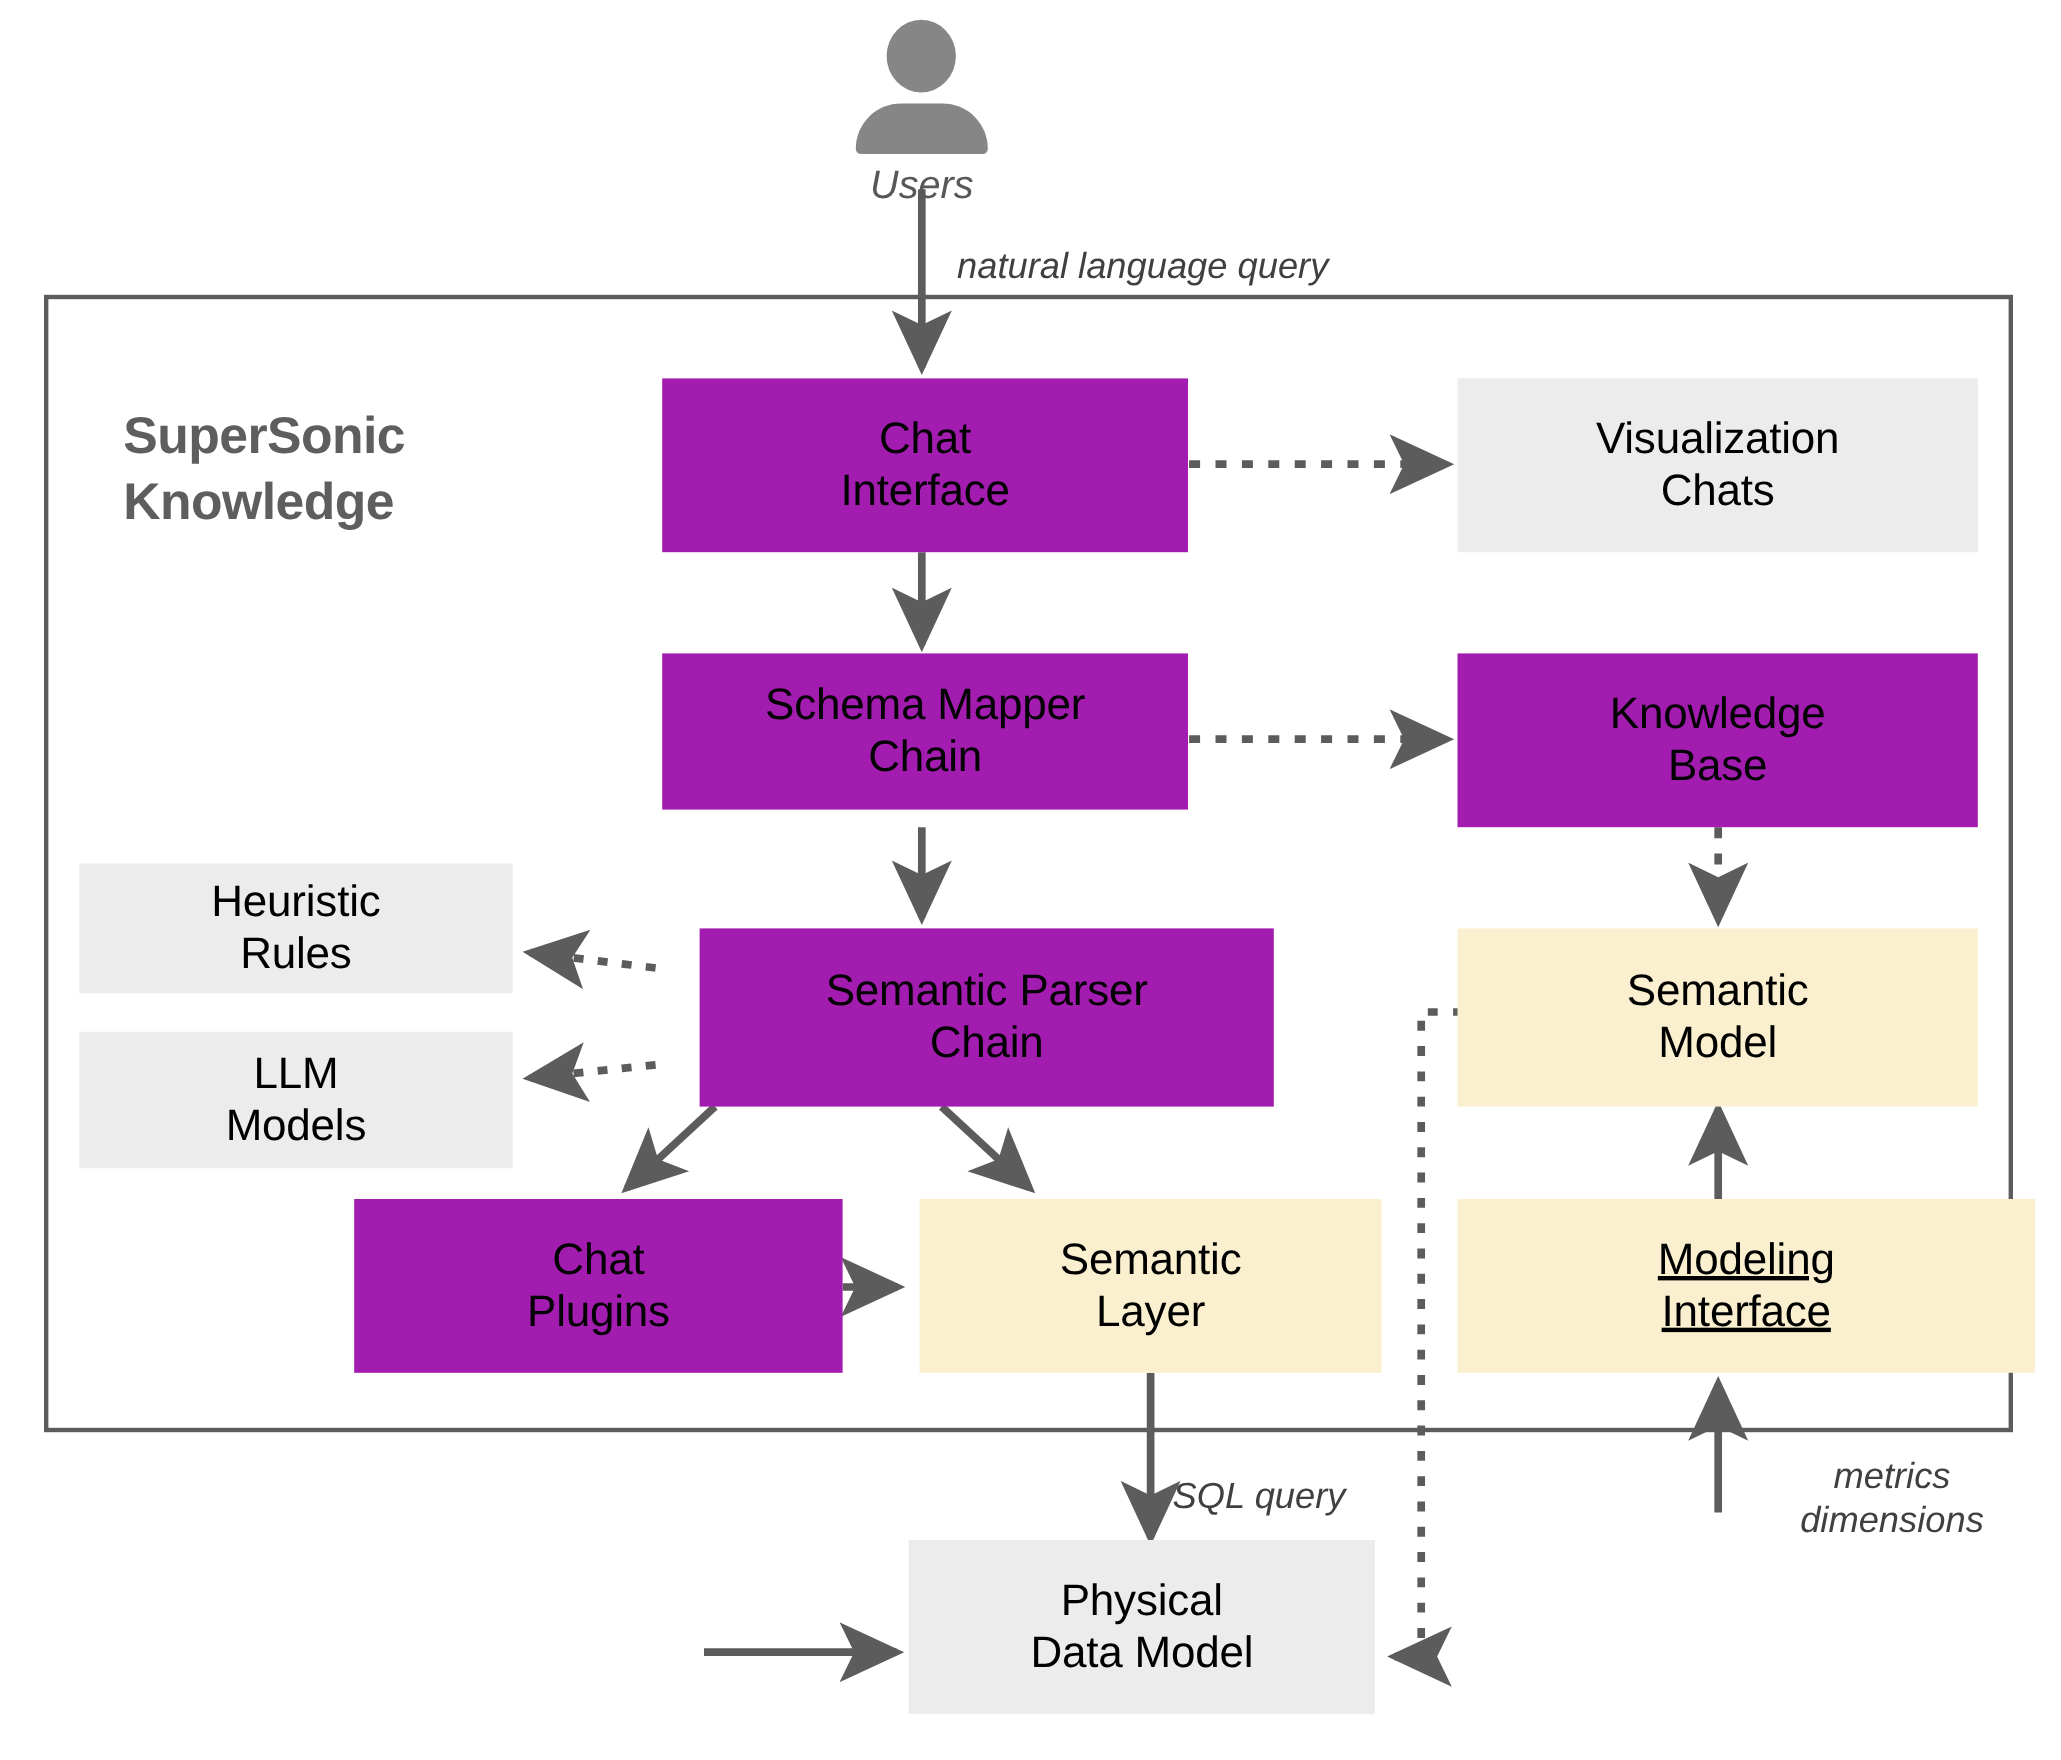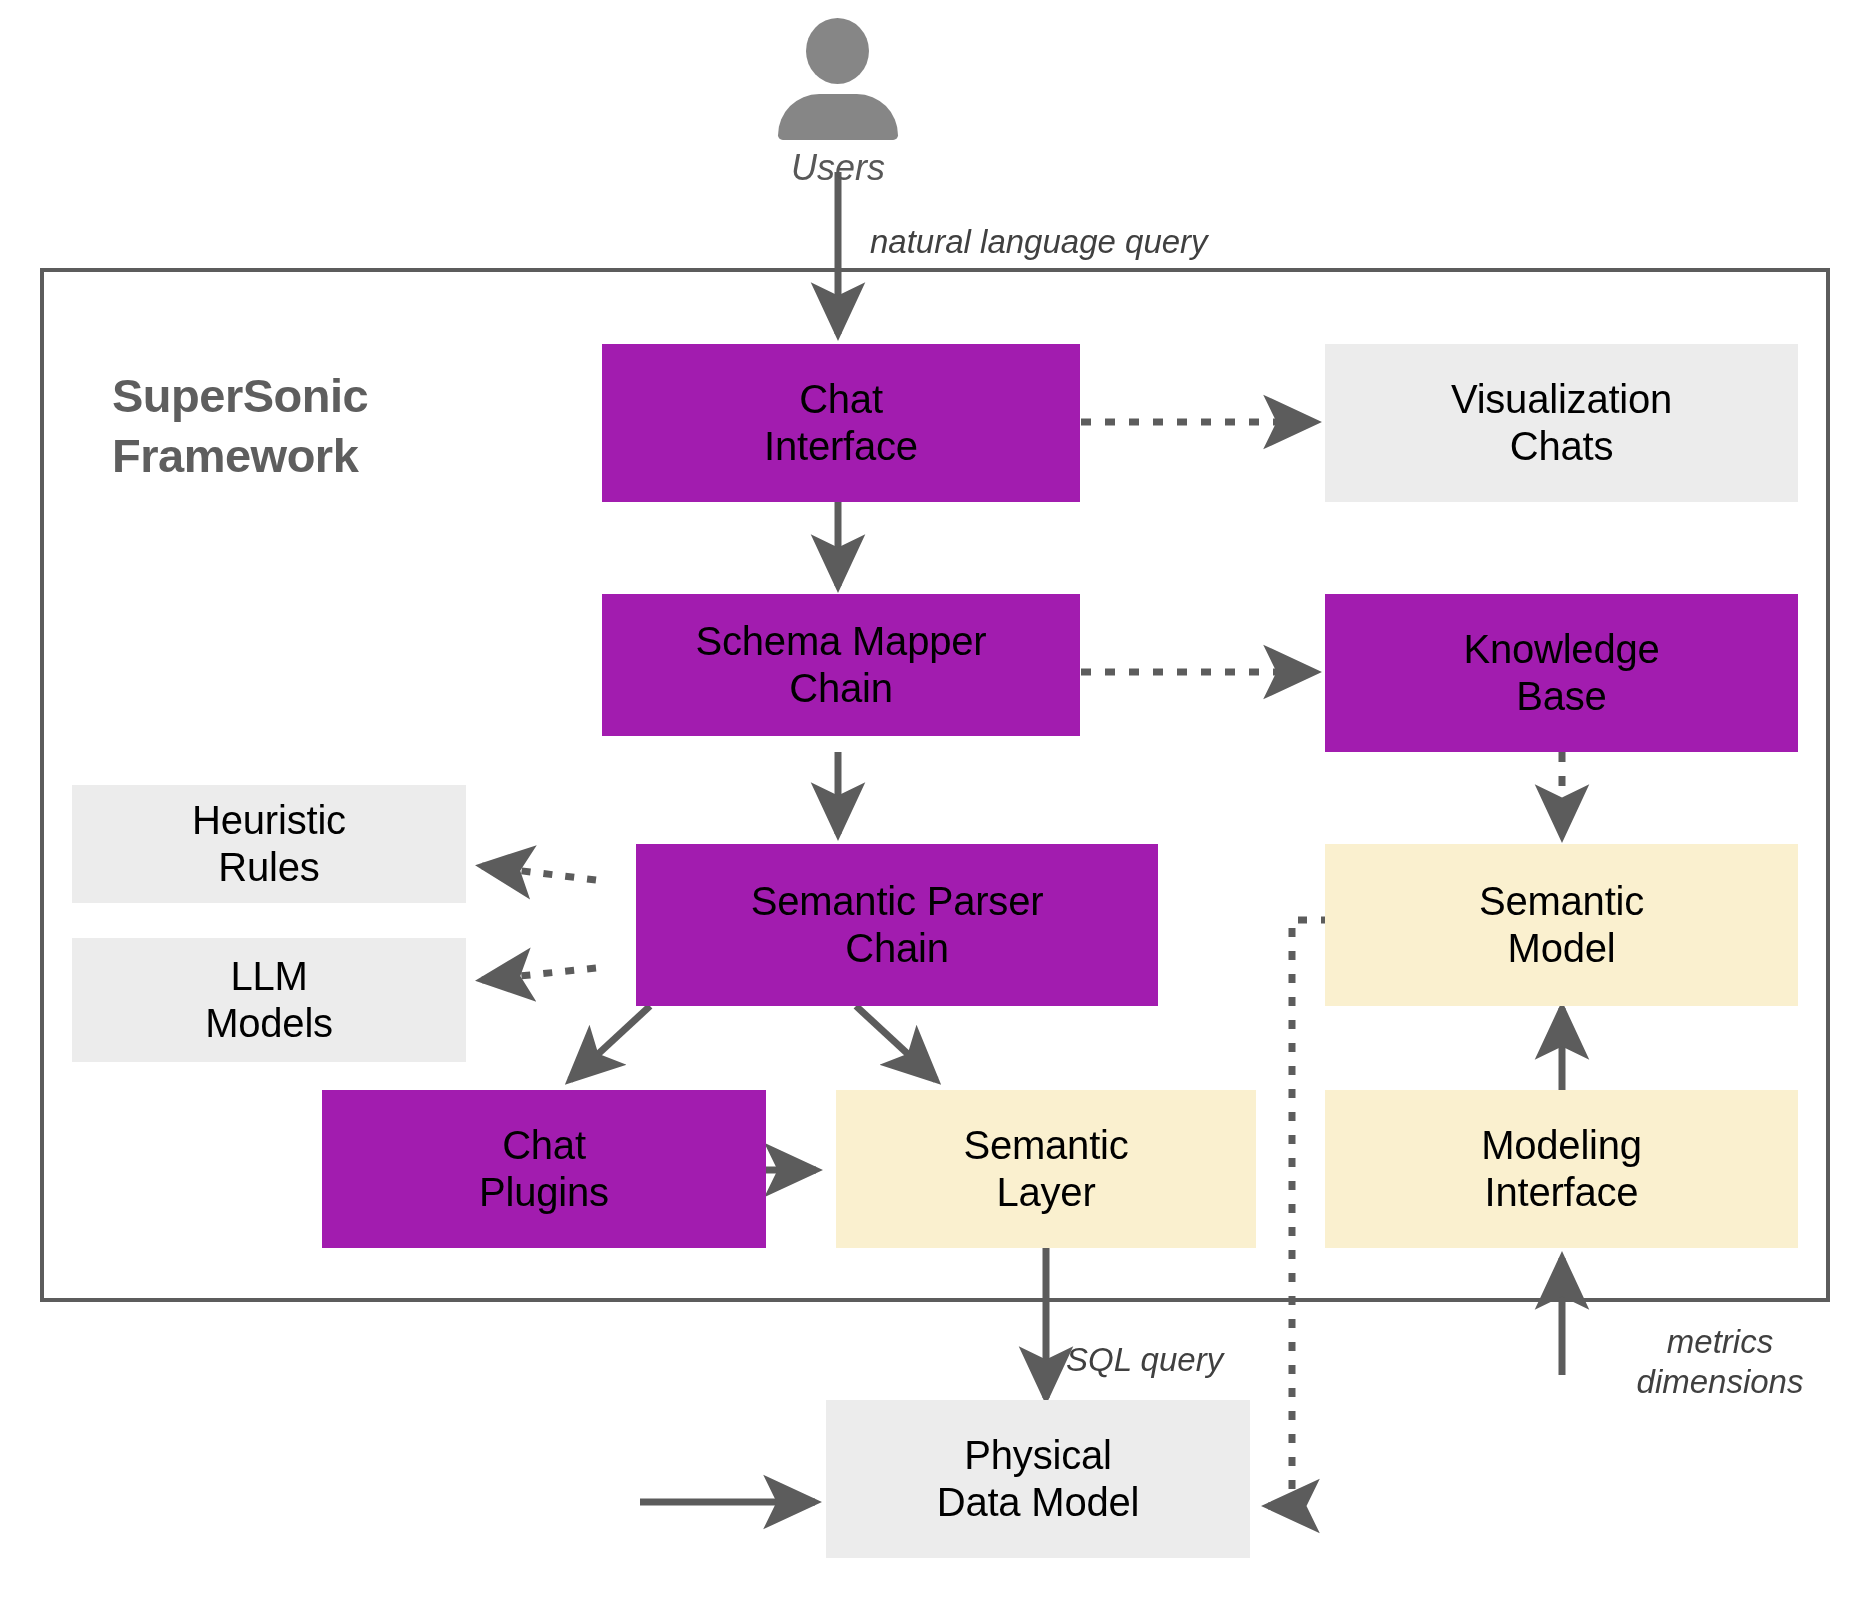--- a/index.html
+++ b/index.html
@@ -126,21 +126,21 @@
 
     <path d="M1562,1375 L1562,1258" stroke="#5c5c5c" stroke-width="7" fill="none" marker-end="url(#ah)"></path>
 
     <path d="M640,1502 L815,1502" stroke="#5c5c5c" stroke-width="7" fill="none" marker-end="url(#ah)"></path>
 
     <path d="M1330,920 L1292,920 L1292,1506 L1268,1506" stroke="#5c5c5c" stroke-width="7" fill="none" stroke-dasharray="9 14" stroke-linecap="butt" marker-end="url(#ahd)"></path>
   </svg>
 
   <div id="framework-frame"></div>
   <div id="framework-title">SuperSonic
-Framework</div>
+Knowledge</div>
 
   <div class="actor" style="left:778px; top:18px; width:120px;">
     <div class="glyph">
       <div class="head"></div>
       <div class="body"></div>
     </div>
     <div class="caption">Users</div>
   </div>
 
 
@@ -168,21 +168,21 @@
 
   <div class="node fill-cream" style="left:1325px; top:844px;  width:473px; height:162px;">Semantic
 Model</div>
 
   <div class="node fill-blue" style="left:322px;  top:1090px; width:444px; height:158px;">Chat
 Plugins</div>
 
   <div class="node fill-cream" style="left:836px;  top:1090px; width:420px; height:158px;">Semantic
 Layer</div>
 
-  <div class="node fill-cream" style="left:1325px; top:1090px; width:473px; height:158px;">Modeling
+  <div class="node fill-cream" style="left:1325px; top:1090px; width:525px; height:158px;text-decoration:underline;">Modeling
 Interface</div>
 
   <div class="node fill-grey" style="left:826px;  top:1400px; width:424px; height:158px;">Physical
 Data Model</div>
 
   <div class="edge-label left" style="left:870px; top:222px; width:420px;">natural language query</div>
 
   <div class="edge-label left" style="left:1066px; top:1340px; width:260px;">SQL query</div>
 
 

